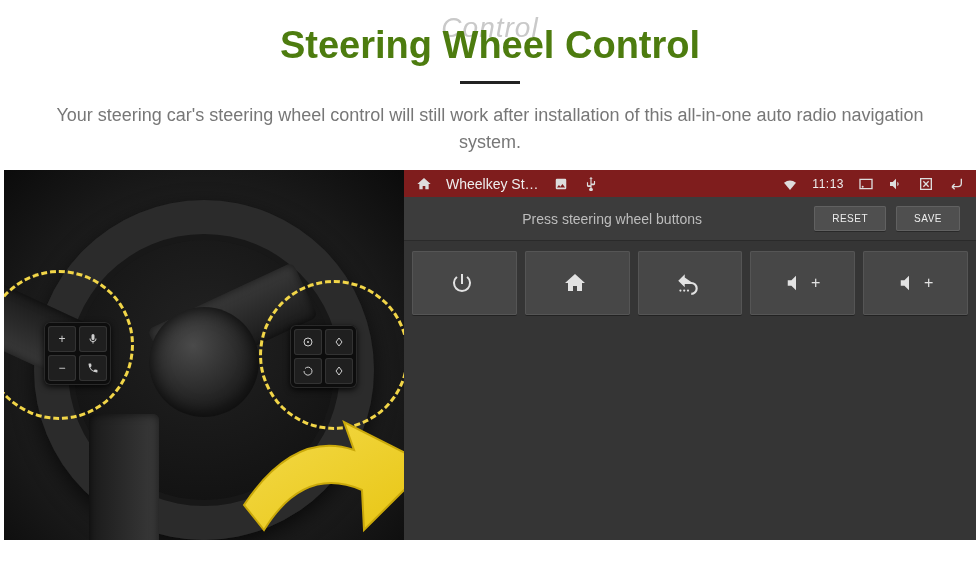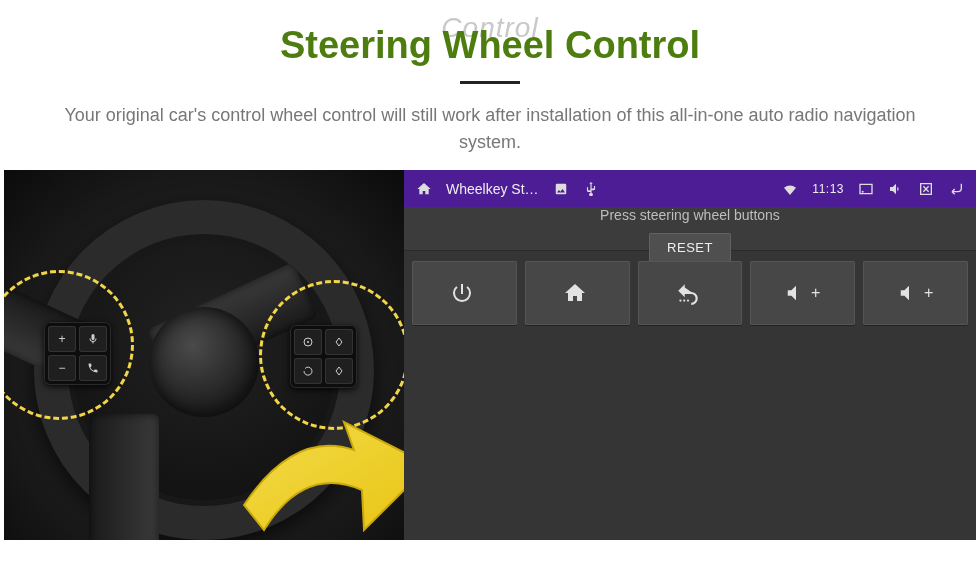--- a/index.html
+++ b/index.html
@@ -133,51 +133,50 @@
   .unit {
     flex: 1;
     height: 370px;
     background: #353535;
     display: flex;
     flex-direction: column;
     color: #ddd;
     font-size: 13px;
   }
   .statusbar {
-    height: 37px;
-    background: #4c1d95;
+    height: 27px;
+    background: #7f1d1d;
     display: flex;
     align-items: center;
     padding: 0 12px;
     gap: 14px;
     color: #eee;
   }
   .statusbar .app-title { font-size: 14px; white-space: nowrap; overflow: hidden; text-overflow: ellipsis; max-width: 120px; }
   .statusbar .spacer { flex: 1; }
   .sb-icon { width: 16px; height: 16px; display: flex; align-items: center; justify-content: center; }
   .sb-icon svg { fill: #ddd; }
   .clock { font-size: 12px; letter-spacing: .5px; }
 
   .toolbar {
     height: 44px;
     background: #3c3c3c;
     border-bottom: 1px solid #2a2a2a;
     display: flex;
     align-items: center;
-    padding: 0 16px;
+    padding: 8px 16px;
     gap: 10px;
-    flex-direction: column;
   }
   .toolbar .hint { flex: 1; color: #bdbdbd; font-size: 14px; text-align: center; }
   .tbtn {
     background: #4f4f4f;
     color: #eee;
     border: none;
     padding: 7px 18px;
-    font-size: 13px;
+    font-size: 10px;
     letter-spacing: .5px;
     border-radius: 2px;
     cursor: pointer;
     box-shadow: inset 0 0 0 1px #616161, 0 1px 0 rgba(0,0,0,.3);
   }
 
   .tile-row {
     display: flex;
     gap: 8px;
     padding: 10px 8px;
@@ -198,21 +197,21 @@
 
   .empty { flex: 1; background: #353535; }
 </style>
 </head>
 <body>
 
 <div class="header">
   <div class="watermark">Control</div>
   <h1 class="title">Steering Wheel Control</h1>
   <div class="title-underline"></div>
-  <p class="subtitle">Your original car's control wheel control will still work after installation of this all-in-one auto radio navigation system.</p>
+  <p class="subtitle">Your steering car's steering wheel control will still work after installation of this all-in-one auto radio navigation system.</p>
 </div>
 
 <div class="content">
 
   <div class="wheel-panel">
     <div class="wheel"></div>
     <div class="spoke left"></div>
     <div class="spoke right"></div>
     <div class="spoke bottom"></div>
     <div class="hub"></div>

